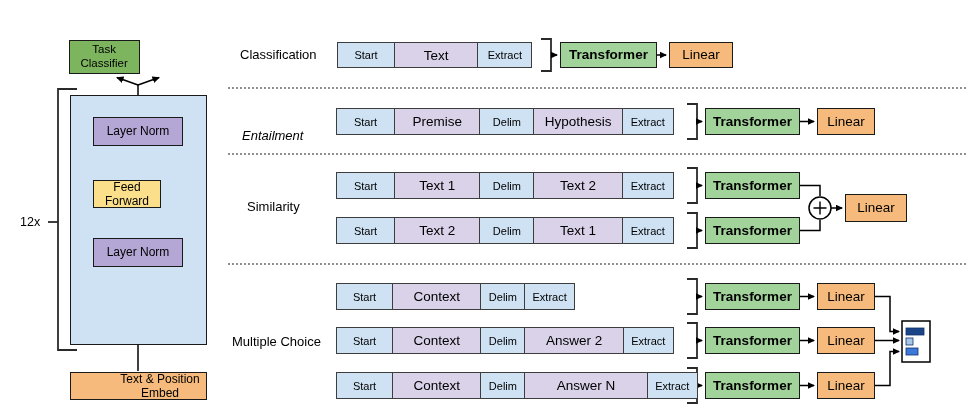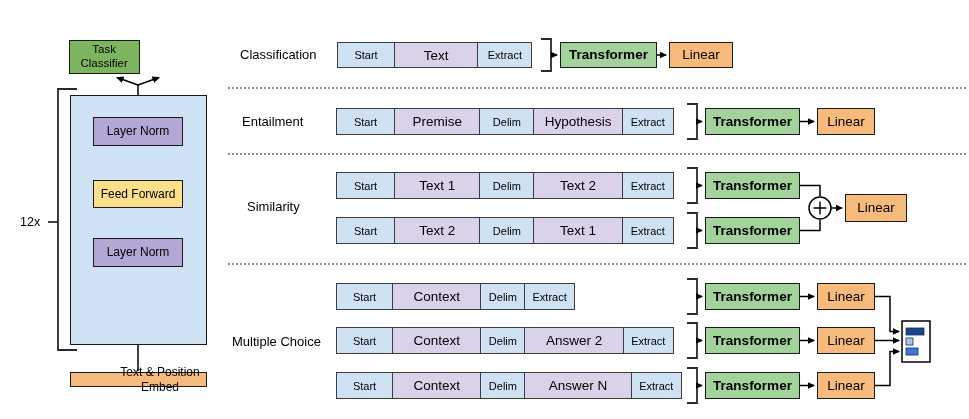--- a/index.html
+++ b/index.html
@@ -121,43 +121,43 @@
   </svg>
 
   <div class="box container-box" style="left:70px; top:95px; width:137px; height:250px;"></div>
 
   <div class="strip" style="left:70px; top:40px; height:34px;">
     <div class="box head2" style="position:static; width:71px; height:34px; margin-left:-1.4px;">Task Classifier</div>
   </div>
 
   <div class="box purpleblock" style="left:93px; top:117px; width:90px; height:29px;">Layer Norm</div>
 
-  <div class="box yellowblock" style="left:93px; top:180px; width:90px; height:28px;">Feed Forward</div>
+  <div class="box yellowblock" style="left:93px; top:180px; width:68px; height:28px;">Feed Forward</div>
 
   <div class="box purpleblock" style="left:93px; top:238px; width:90px; height:29px;">Layer Norm</div>
 
 
-  <div class="box embedblock" style="left:70px; top:372px; width:137px; height:15px;padding-left:43px;">Text &amp; Position Embed</div>
+  <div class="box embedblock" style="left:70px; top:372px; width:137px; height:28px;padding-left:43px;">Text &amp; Position Embed</div>
 
   <div class="lbl12" style="left:20px; top:215px;">12x</div>
 
   <div class="dotsep" style="top:87px;"></div>
   <div class="dotsep" style="top:153px;"></div>
   <div class="dotsep" style="top:263px;"></div>
 
   <div class="seclabel" style="left:240px; top:47px;">Classification</div>
   <div class="strip" style="left:337px; top:42px; height:26px;">
     <div class="tok blue" style="width:58px;">Start</div>
     <div class="tok purple" style="width:85px;">Text</div>
     <div class="tok blue" style="width:55px;">Extract</div>
   </div>
   <div class="box transformer" style="left:560px; top:42px; width:97px; height:26px;">Transformer</div>
   <div class="box linear" style="left:669px; top:42px; width:64px; height:26px;">Linear</div>
 
-  <div class="seclabel" style="left:242px; top:114px;">Entailment</div>
+  <div class="seclabel" style="left:242px; top:128px;font-style:italic;">Entailment</div>
   <div class="strip" style="left:336px; top:108px; height:27px;">
     <div class="tok blue" style="width:59px;">Start</div>
     <div class="tok purple" style="width:87px;">Premise</div>
     <div class="tok blue" style="width:55px;">Delim</div>
     <div class="tok purple" style="width:90px;">Hypothesis</div>
     <div class="tok blue" style="width:52px;">Extract</div>
   </div>
   <div class="box transformer" style="left:705px; top:108px; width:95px; height:27px;">Transformer</div>
   <div class="box linear" style="left:817px; top:108px; width:58px; height:27px;">Linear</div>
 
@@ -192,21 +192,21 @@
     <div class="tok blue" style="width:57px;">Start</div>
     <div class="tok purple" style="width:90px;">Context</div>
     <div class="tok blue" style="width:45px;">Delim</div>
     <div class="tok purple" style="width:100px;">Answer 2</div>
     <div class="tok blue" style="width:51px;">Extract</div>
   </div>
   <div class="strip" style="left:336px; top:372px; height:27px;">
     <div class="tok blue" style="width:57px;">Start</div>
     <div class="tok purple" style="width:90px;">Context</div>
     <div class="tok blue" style="width:45px;">Delim</div>
-    <div class="tok purple" style="width:108px;">Answer N</div>
+    <div class="tok purple" style="width:124px;">Answer N</div>
     <div class="tok blue" style="width:51px;">Extract</div>
   </div>
 
   <div class="box transformer" style="left:705px; top:283px; width:95px; height:27px;">Transformer</div>
   <div class="box transformer" style="left:705px; top:327px; width:95px; height:27px;">Transformer</div>
   <div class="box transformer" style="left:705px; top:372px; width:95px; height:27px;">Transformer</div>
 
   <div class="box linear" style="left:817px; top:283px; width:58px; height:27px;">Linear</div>
   <div class="box linear" style="left:817px; top:327px; width:58px; height:27px;">Linear</div>
   <div class="box linear" style="left:817px; top:372px; width:58px; height:27px;">Linear</div>

